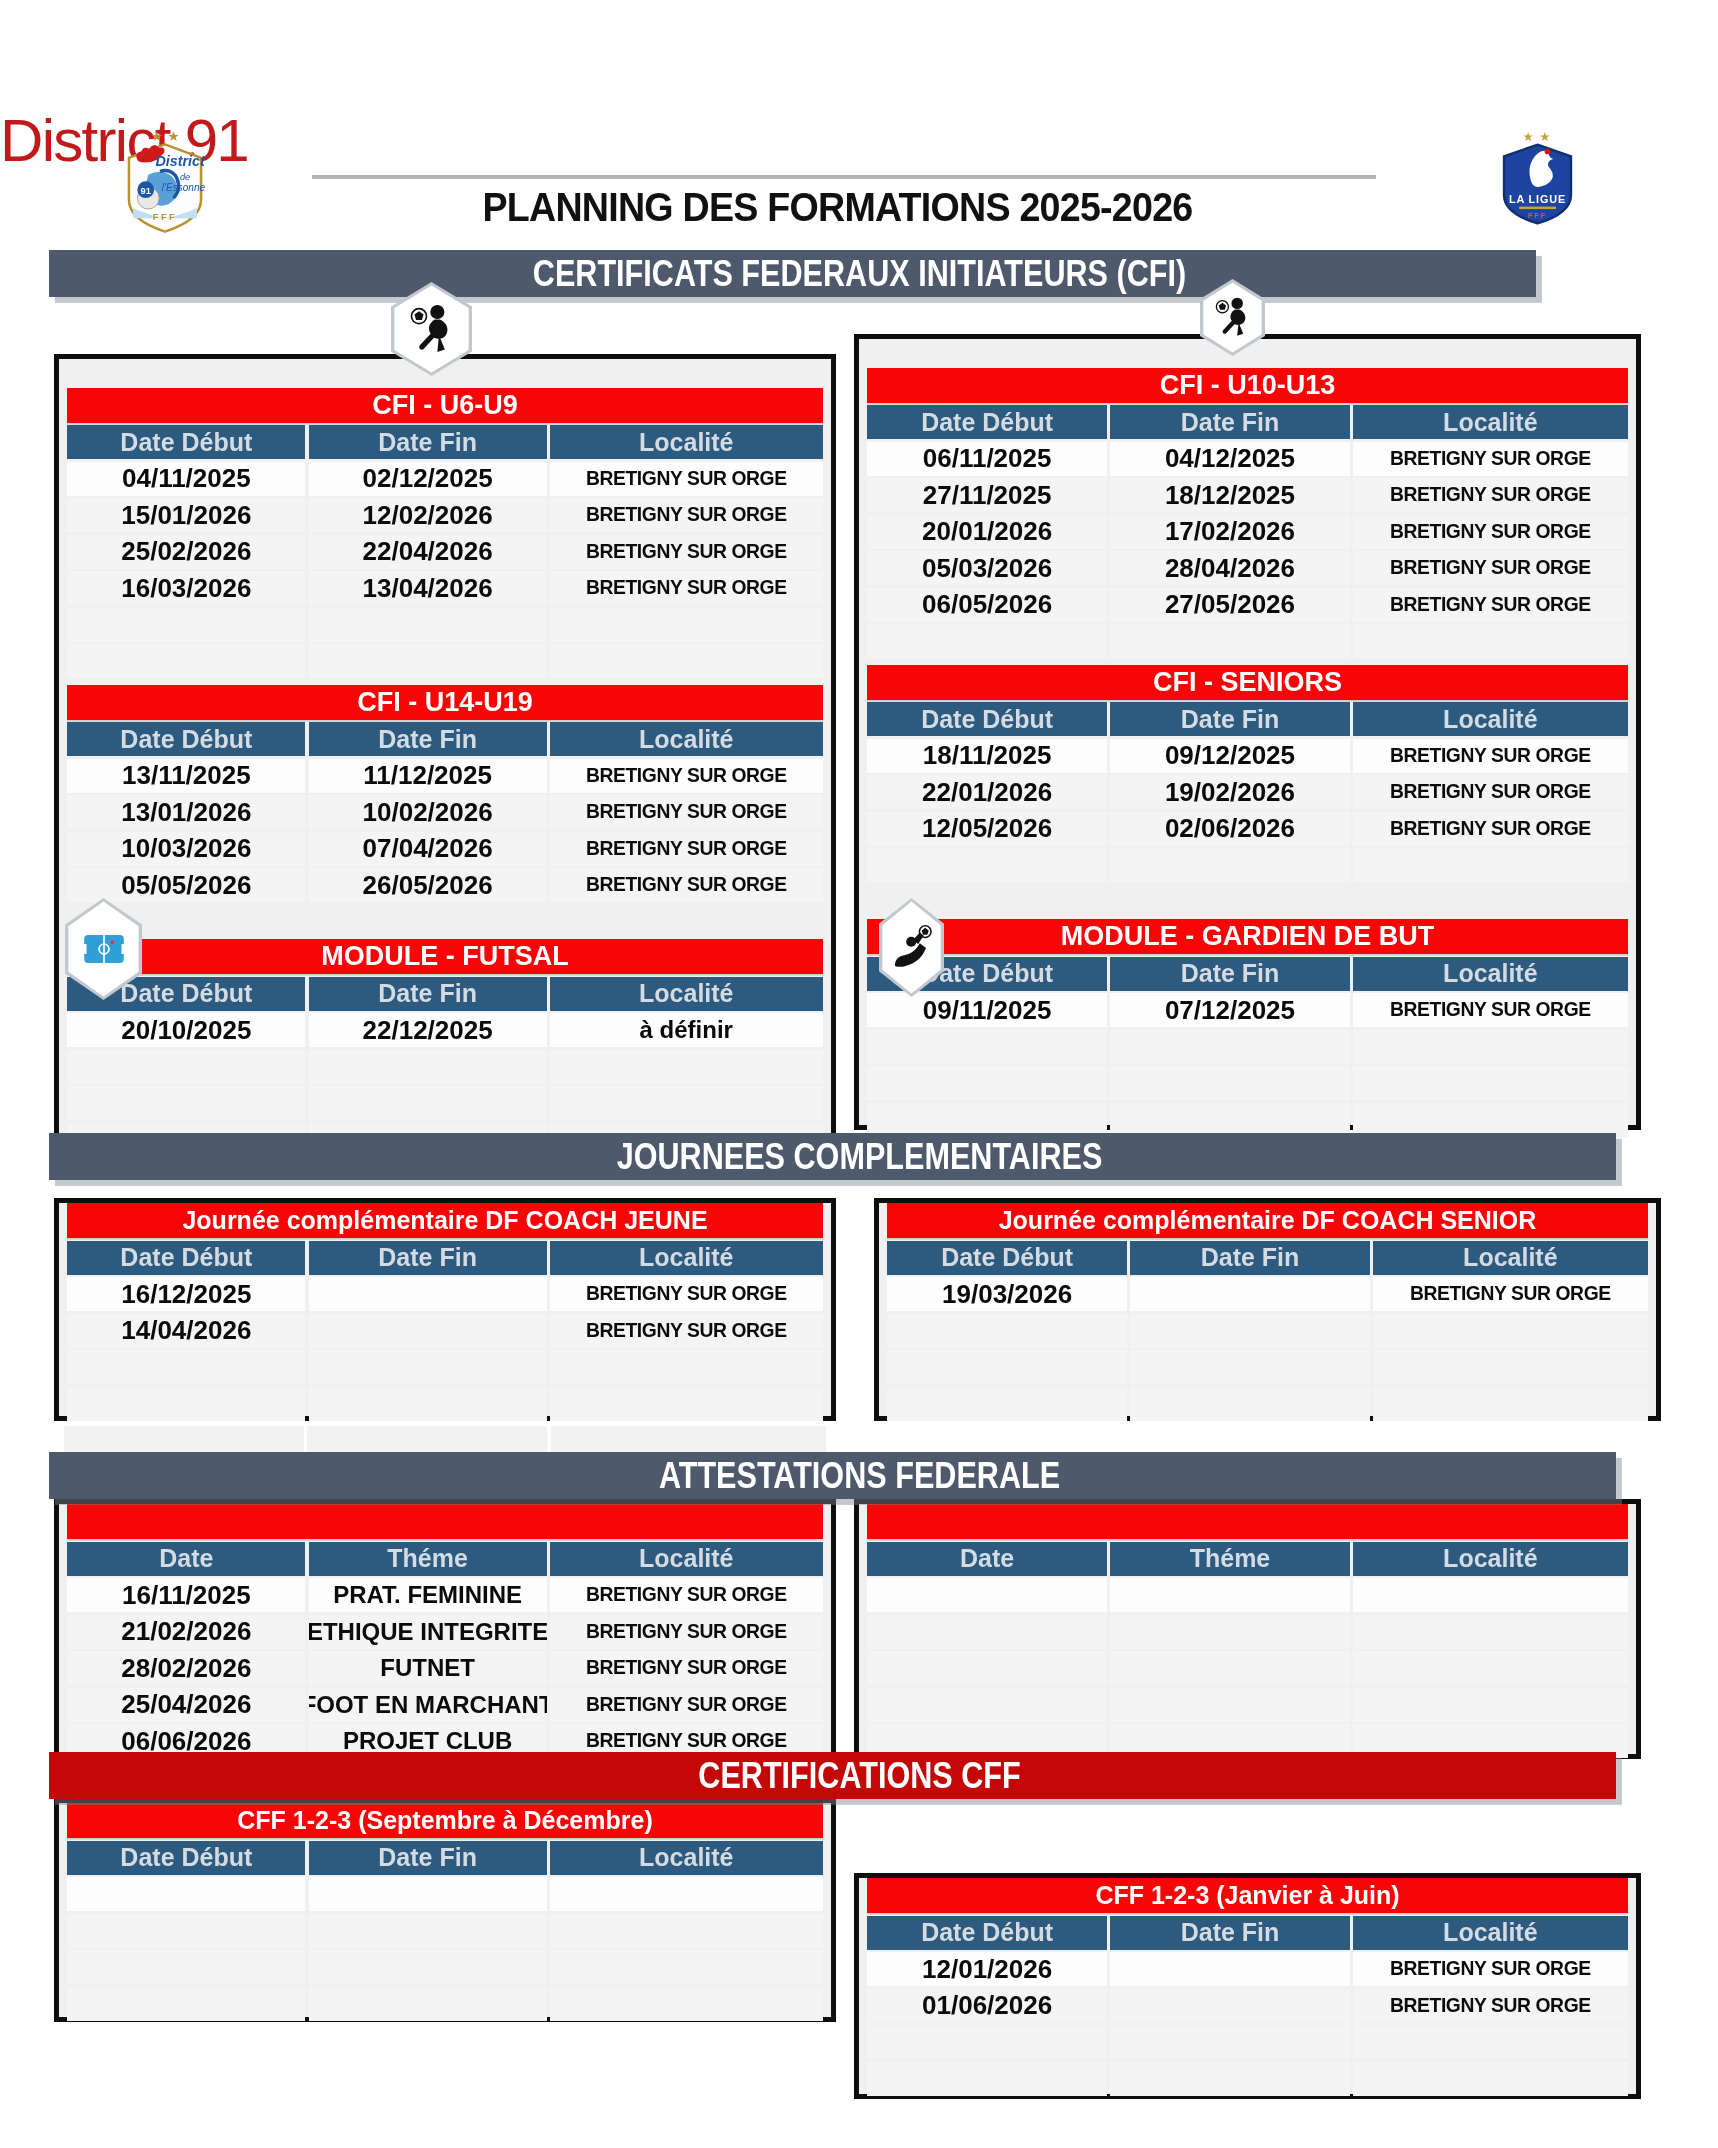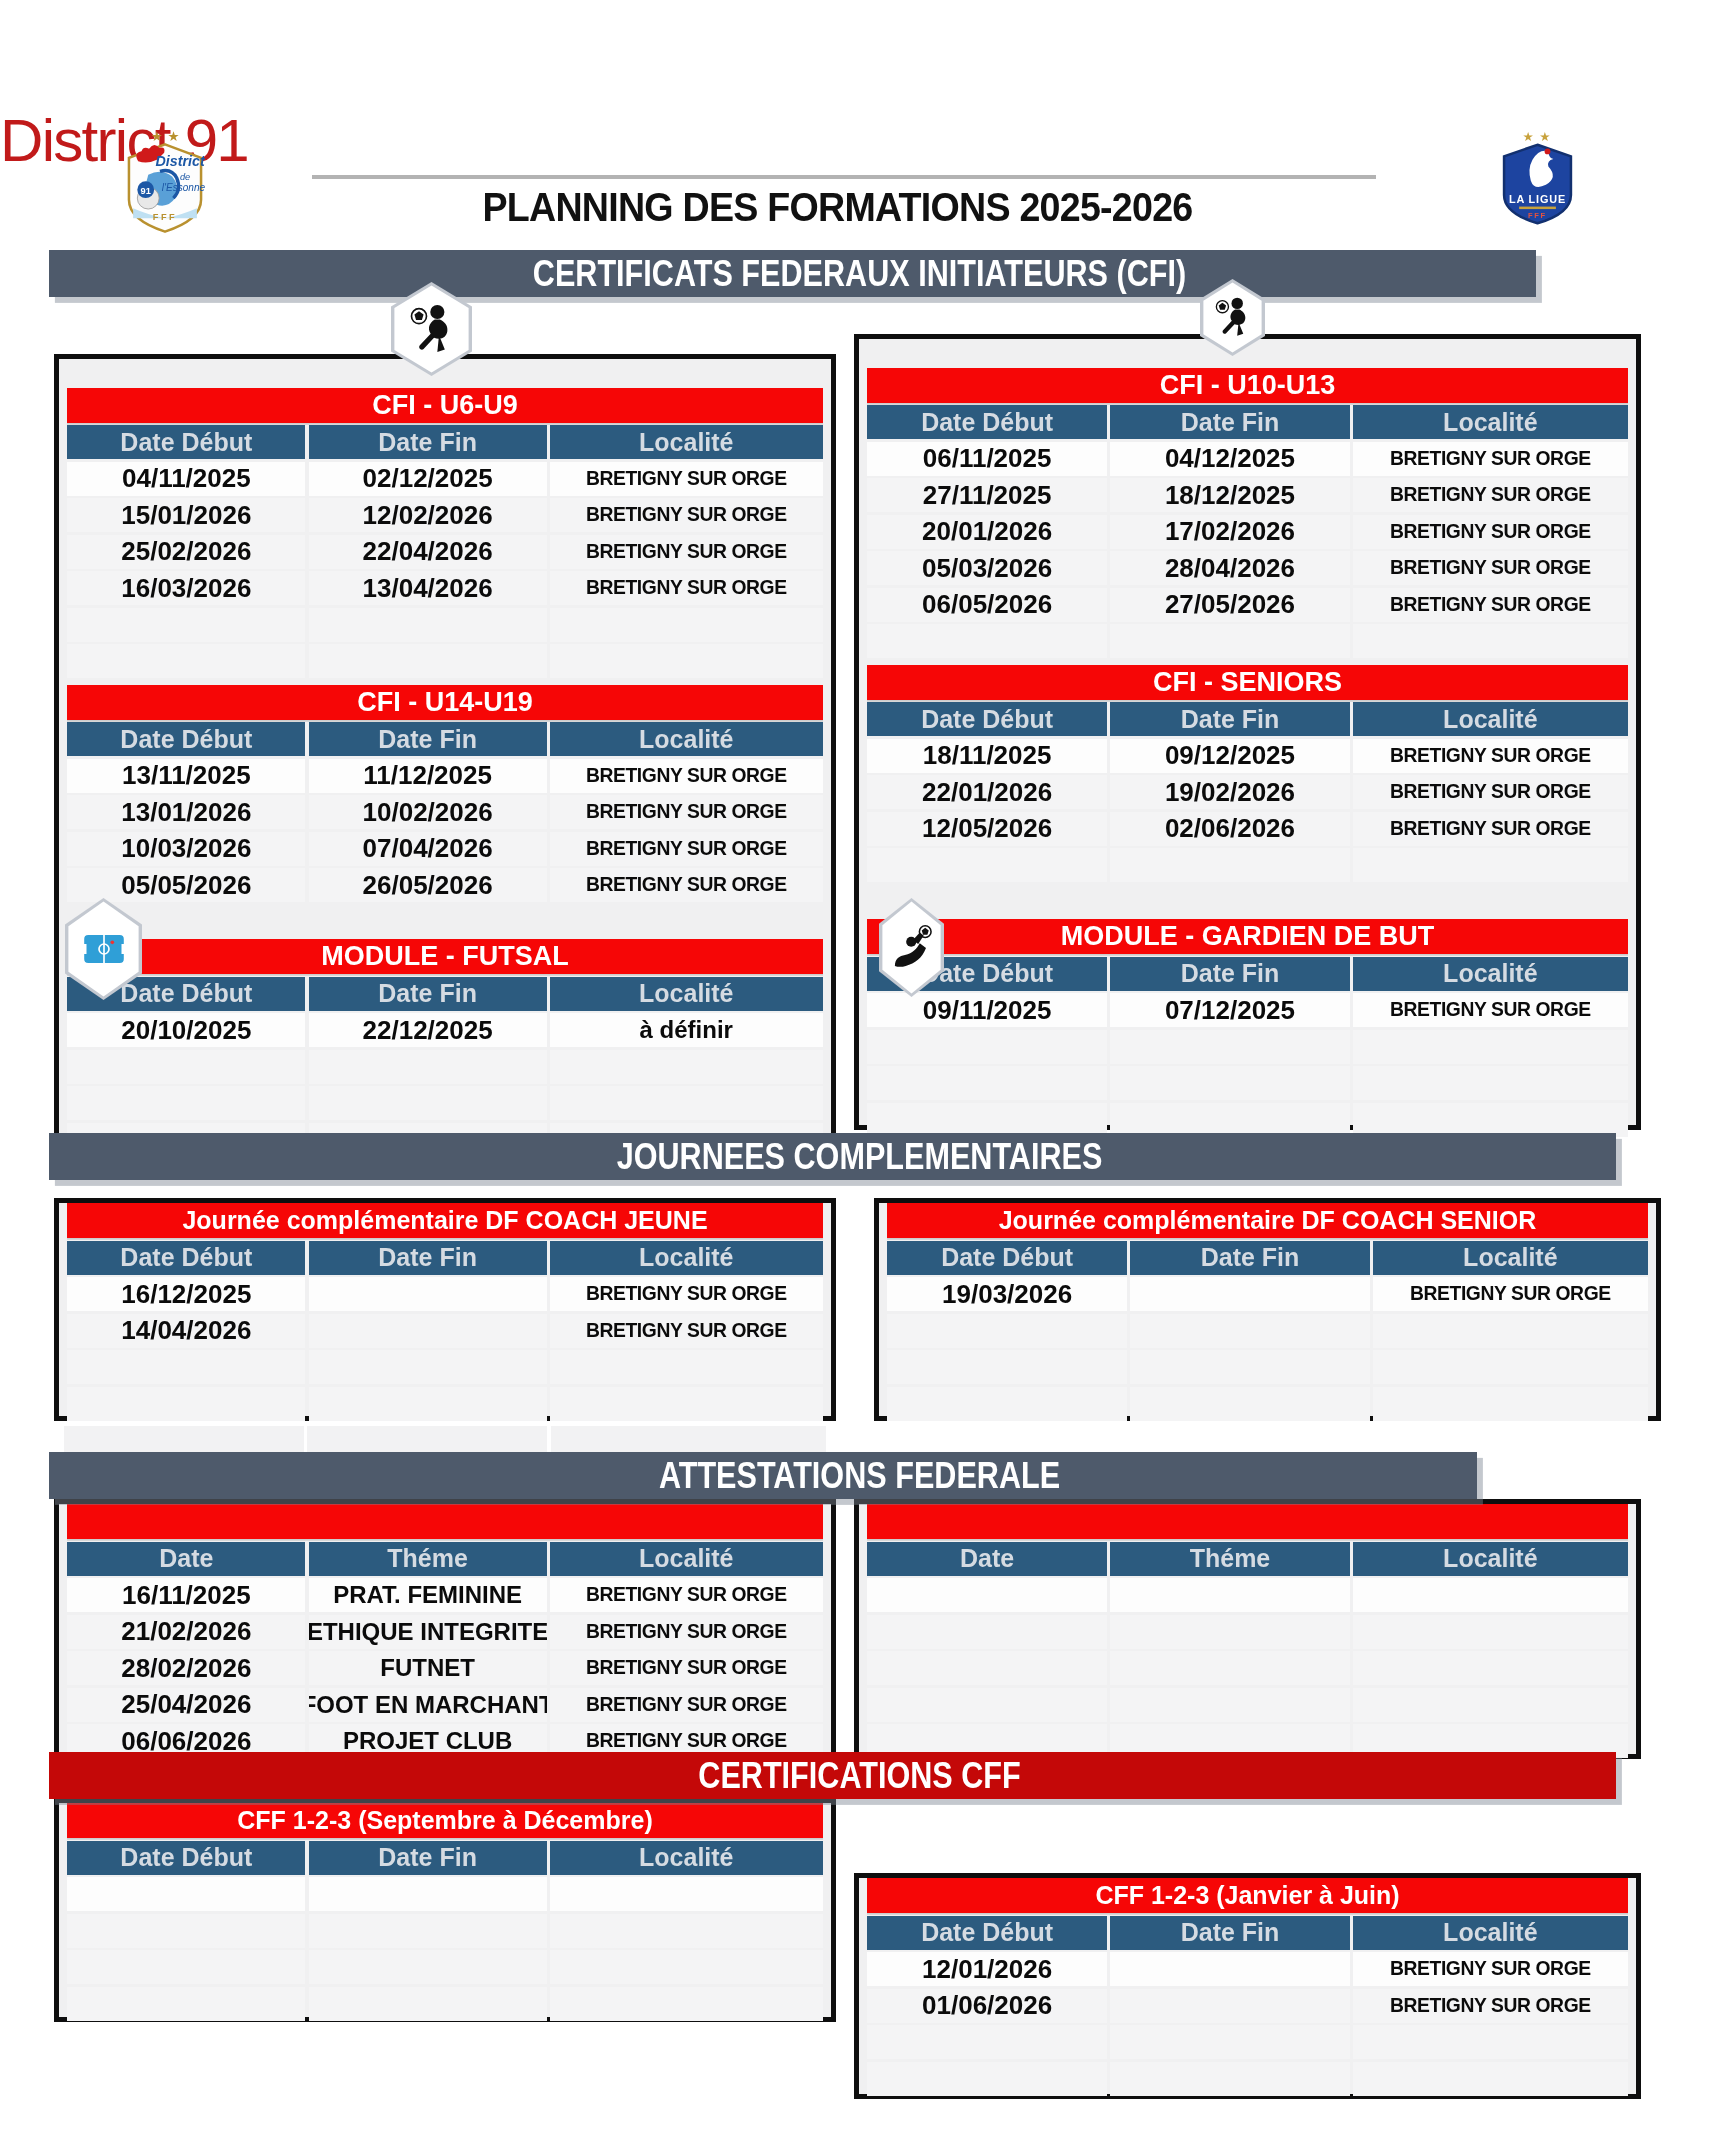--- a/index.html
+++ b/index.html
@@ -11,21 +11,21 @@
   .title{left:0;top:106px;width:1678px;text-align:left;font-size:60px;font-weight:normal;
          color:#c11a1a;letter-spacing:-1.7px;}
   .divider{left:312px;top:175px;width:1064px;height:4.2px;background:#b3b3b3;}
   .subtitle{left:0;top:185px;width:1675px;text-align:center;font-size:40px;font-weight:bold;
             color:#111;letter-spacing:-0.8px;transform:scaleX(.94);transform-origin:center;}
 
   
   .banner{height:47px;background:#4e5a6b;box-shadow:5.9px 5.9px 0 rgba(125,133,146,.45);z-index:5;}
   .banner.cfi{left:49px;top:250px;width:1487px;}
   .banner.journees{left:49px;top:1133px;width:1567px;}
-  .banner.attest{left:49px;top:1452px;width:1428px;}
+  .banner.attest{left:49px;top:1452px;width:1567px;}
   .banner.certif{left:49px;top:1752px;width:1567px;background:#c40808;z-index:7;}
   .btx{position:absolute;left:0;top:0;width:1621px;height:47px;display:flex;align-items:center;
        justify-content:center;color:#fff;font-weight:bold;font-size:36px;letter-spacing:0;
        transform:scaleX(.85);transform-origin:center;white-space:nowrap;}
 
   
   .bigbox{background:#f0f0f1;border:5px solid #0e0e0e;box-sizing:border-box;padding:0 8.4px;z-index:1;}
   .box-cfi-l{left:54px;top:354px;width:782px;height:796px;padding-top:28.5px;}
   .box-cfi-r{left:854px;top:334px;width:787px;height:796px;padding-top:28.5px;}
   .box-jrn-l{left:54px;top:1198px;width:782px;height:223px;}

